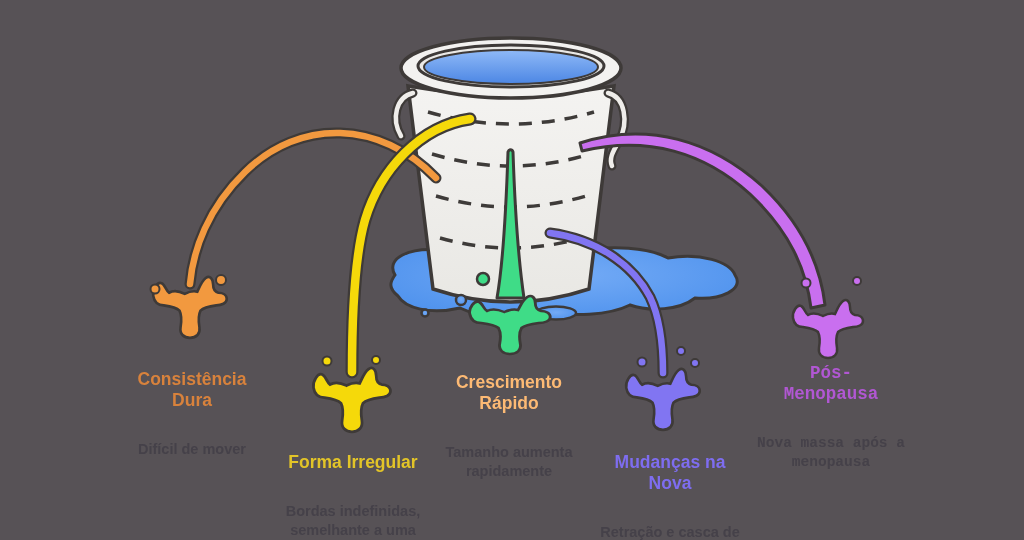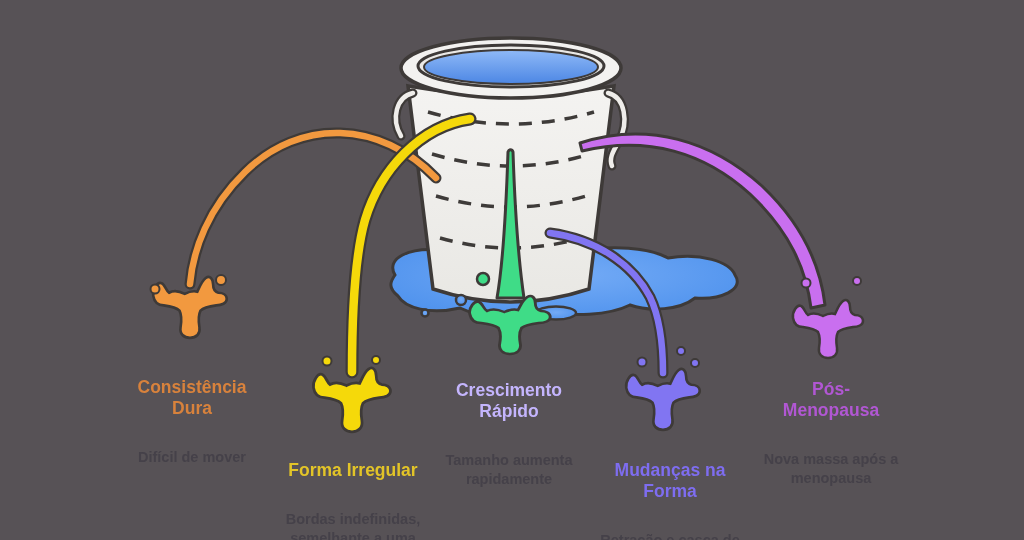--- a/index.html
+++ b/index.html
@@ -11,21 +11,21 @@
   }
   .stage svg { position:absolute; inset:0; }
   .label {
     position:absolute;
     width:220px;
     text-align:center;
     font-weight:bold;
     white-space:pre-line;
     user-select:none;
   }
-  .label .title { font-size:17.5px; line-height:21px; margin:12px 0 11px 0; }
+  .label .title { font-size:17.5px; line-height:21px; margin:4px 0 11px 0; }
   .label .sub   { font-size:14.5px; line-height:19px; }
 </style>
 </head>
 <body>
 
 <div class="stage" style="background: rgb(87, 82, 86);">
 
   <svg viewBox="0 0 1024 540" width="1024" height="540">
     <defs>
       <linearGradient id="waterGrad" x1="0" y1="0" x2="0" y2="1">
@@ -142,33 +142,33 @@
   </div>
 
   <div class="label" style="left:243px; top:430px;">
     <div class="title" style="color: rgb(226, 196, 40); text-align: center;">Forma Irregular</div>
     <div class="sub" style="color: rgb(69, 65, 73);">Bordas indefinidas,
 semelhante a uma
 estrela</div>
   </div>
 
   <div class="label" style="left:399px; top:350px;">
-    <div class="title" style="color: #c4b5fd;">Crescimento
+    <div class="title" style="color: #fdba74;">Crescimento
 Rápido</div>
     <div class="sub" style="color: rgb(69, 65, 73);">Tamanho aumenta
 rapidamente</div>
   </div>
 
   <div class="label" style="left:560px; top:430px;">
     <div class="title" style="color: rgb(126, 109, 240);">Mudanças na
-Forma</div>
+Nova</div>
     <div class="sub" style="color: rgb(69, 65, 73);">Retração e casca de
 laranja</div>
   </div>
 
-  <div class="label" style="left:721px; top:349px;">
+  <div class="label" style="left:721px; top:341px;font-family:Liberation Mono, monospace;">
     <div class="title" style="color: rgb(177, 87, 211);">Pós-
 Menopausa</div>
     <div class="sub" style="color: rgb(69, 65, 73);">Nova massa após a
 menopausa</div>
   </div>
 
 </div>
 
 </body></html>

